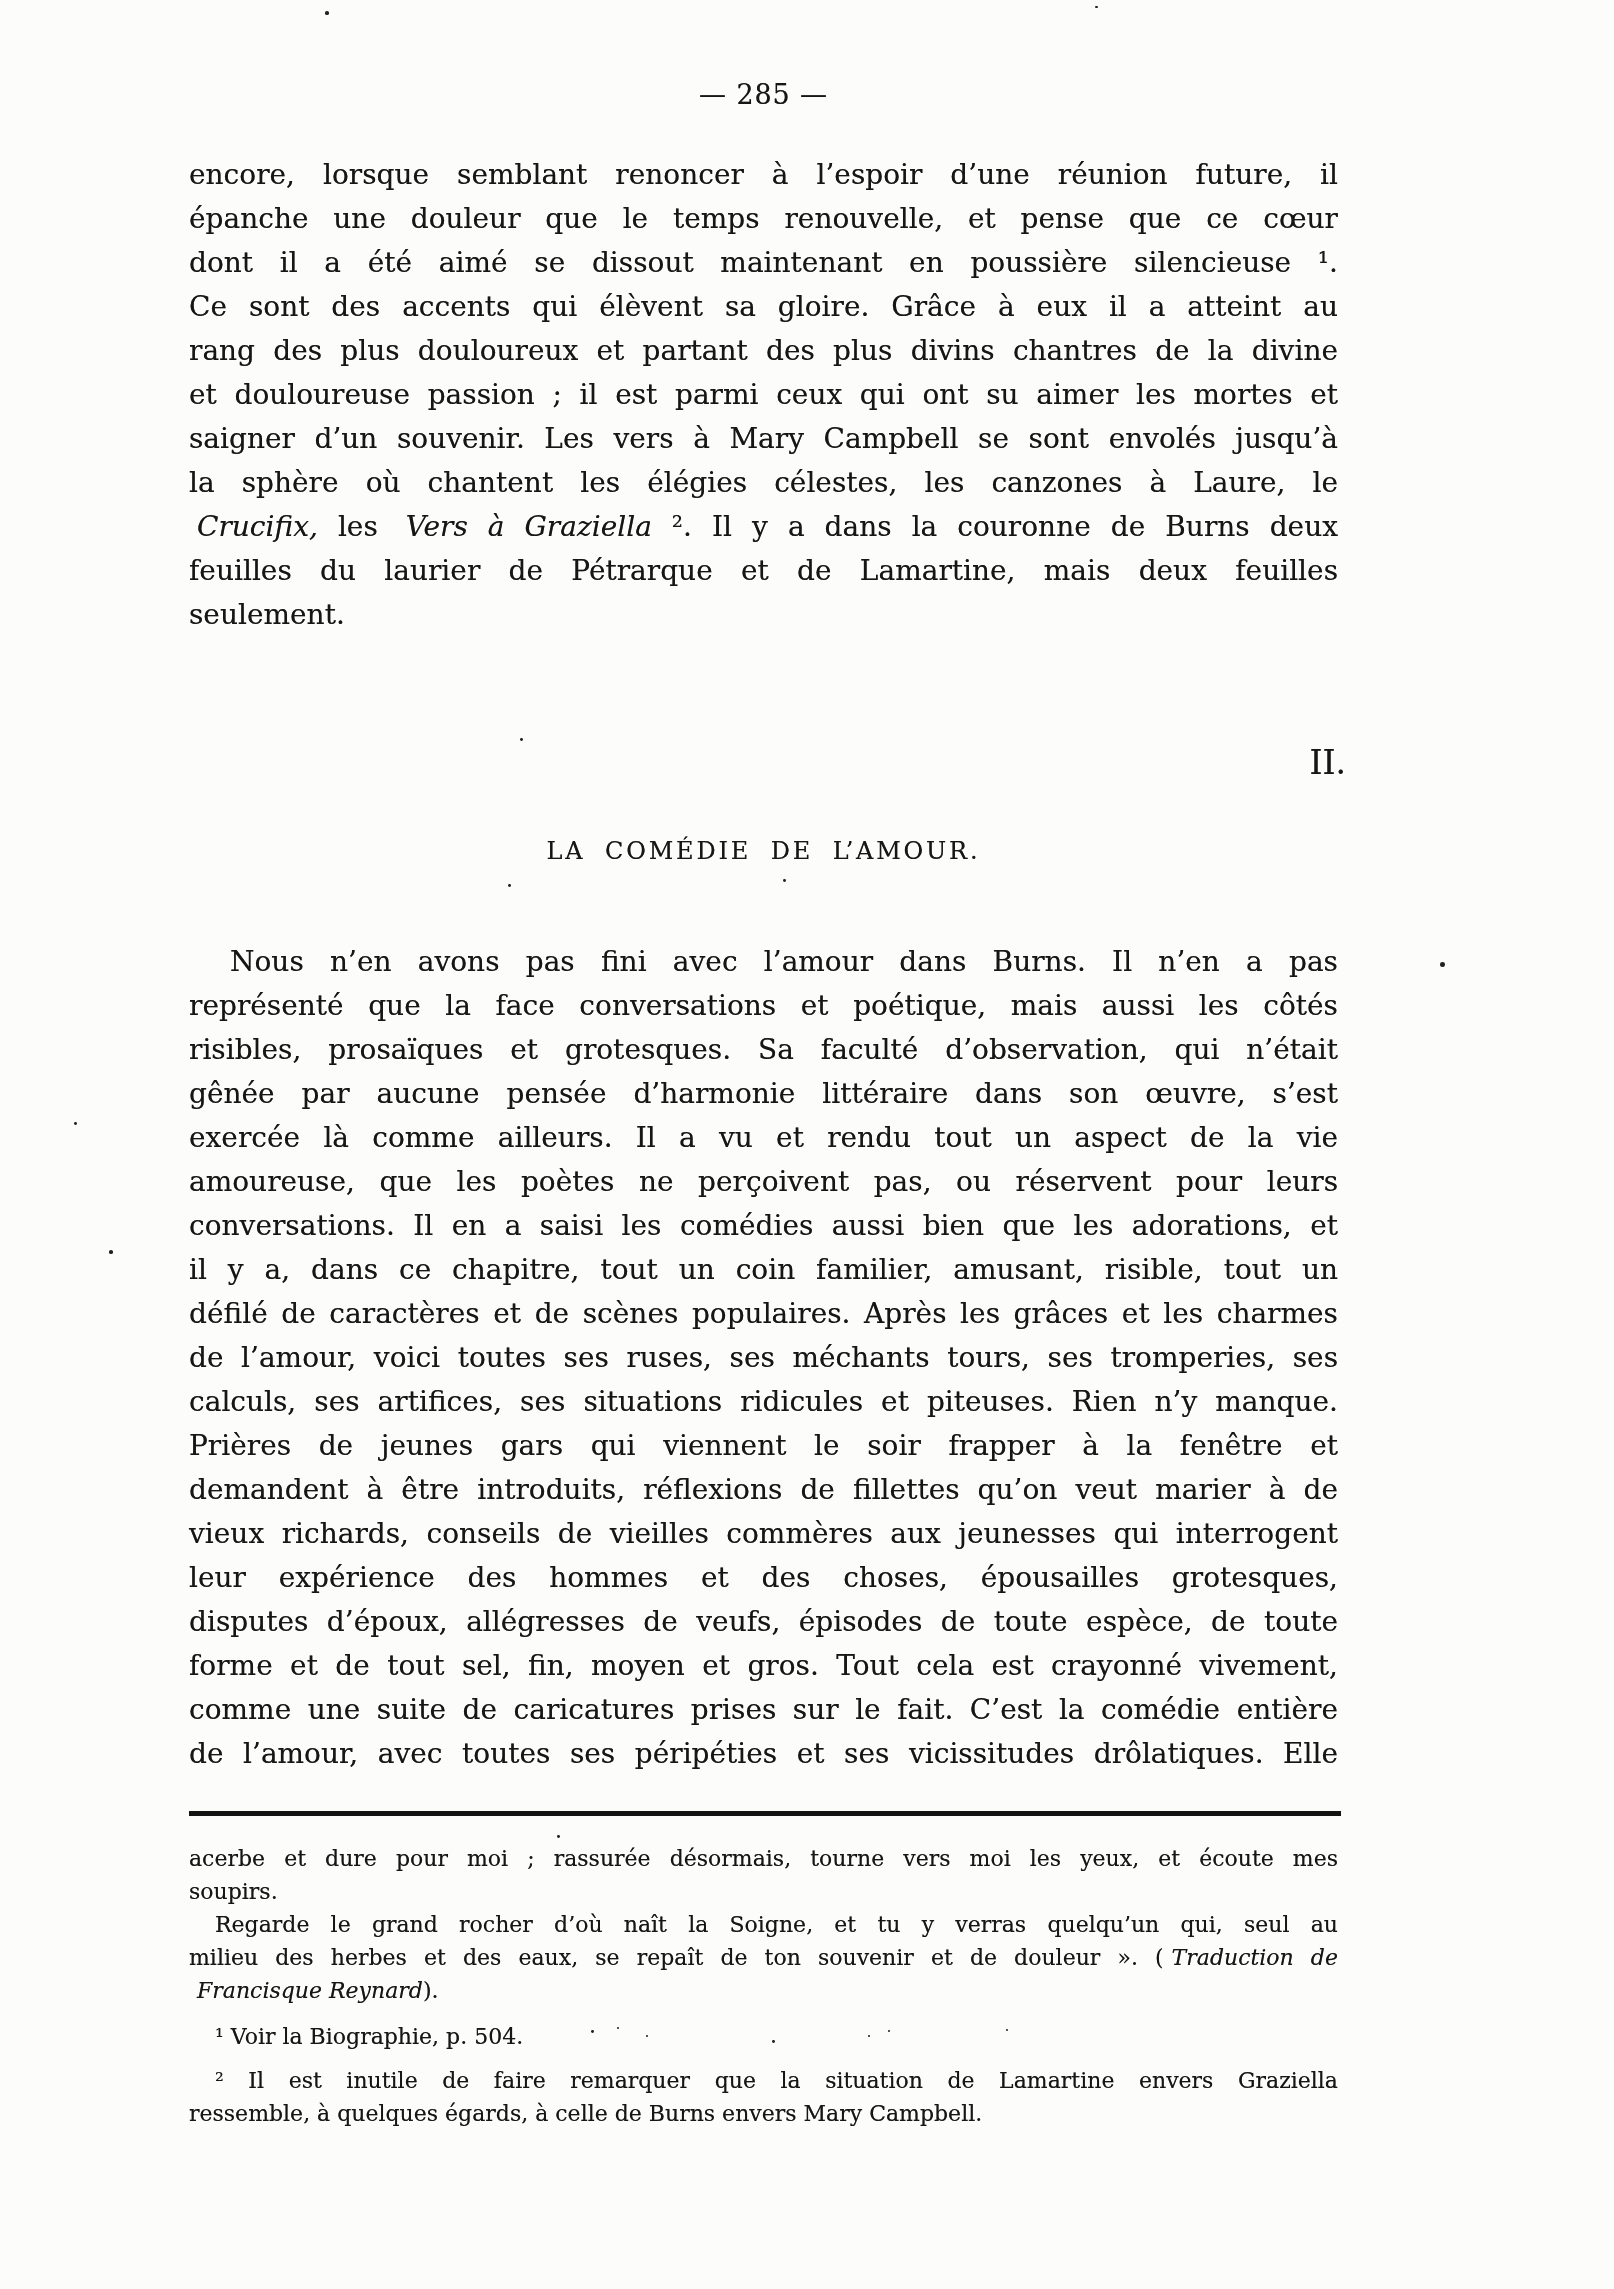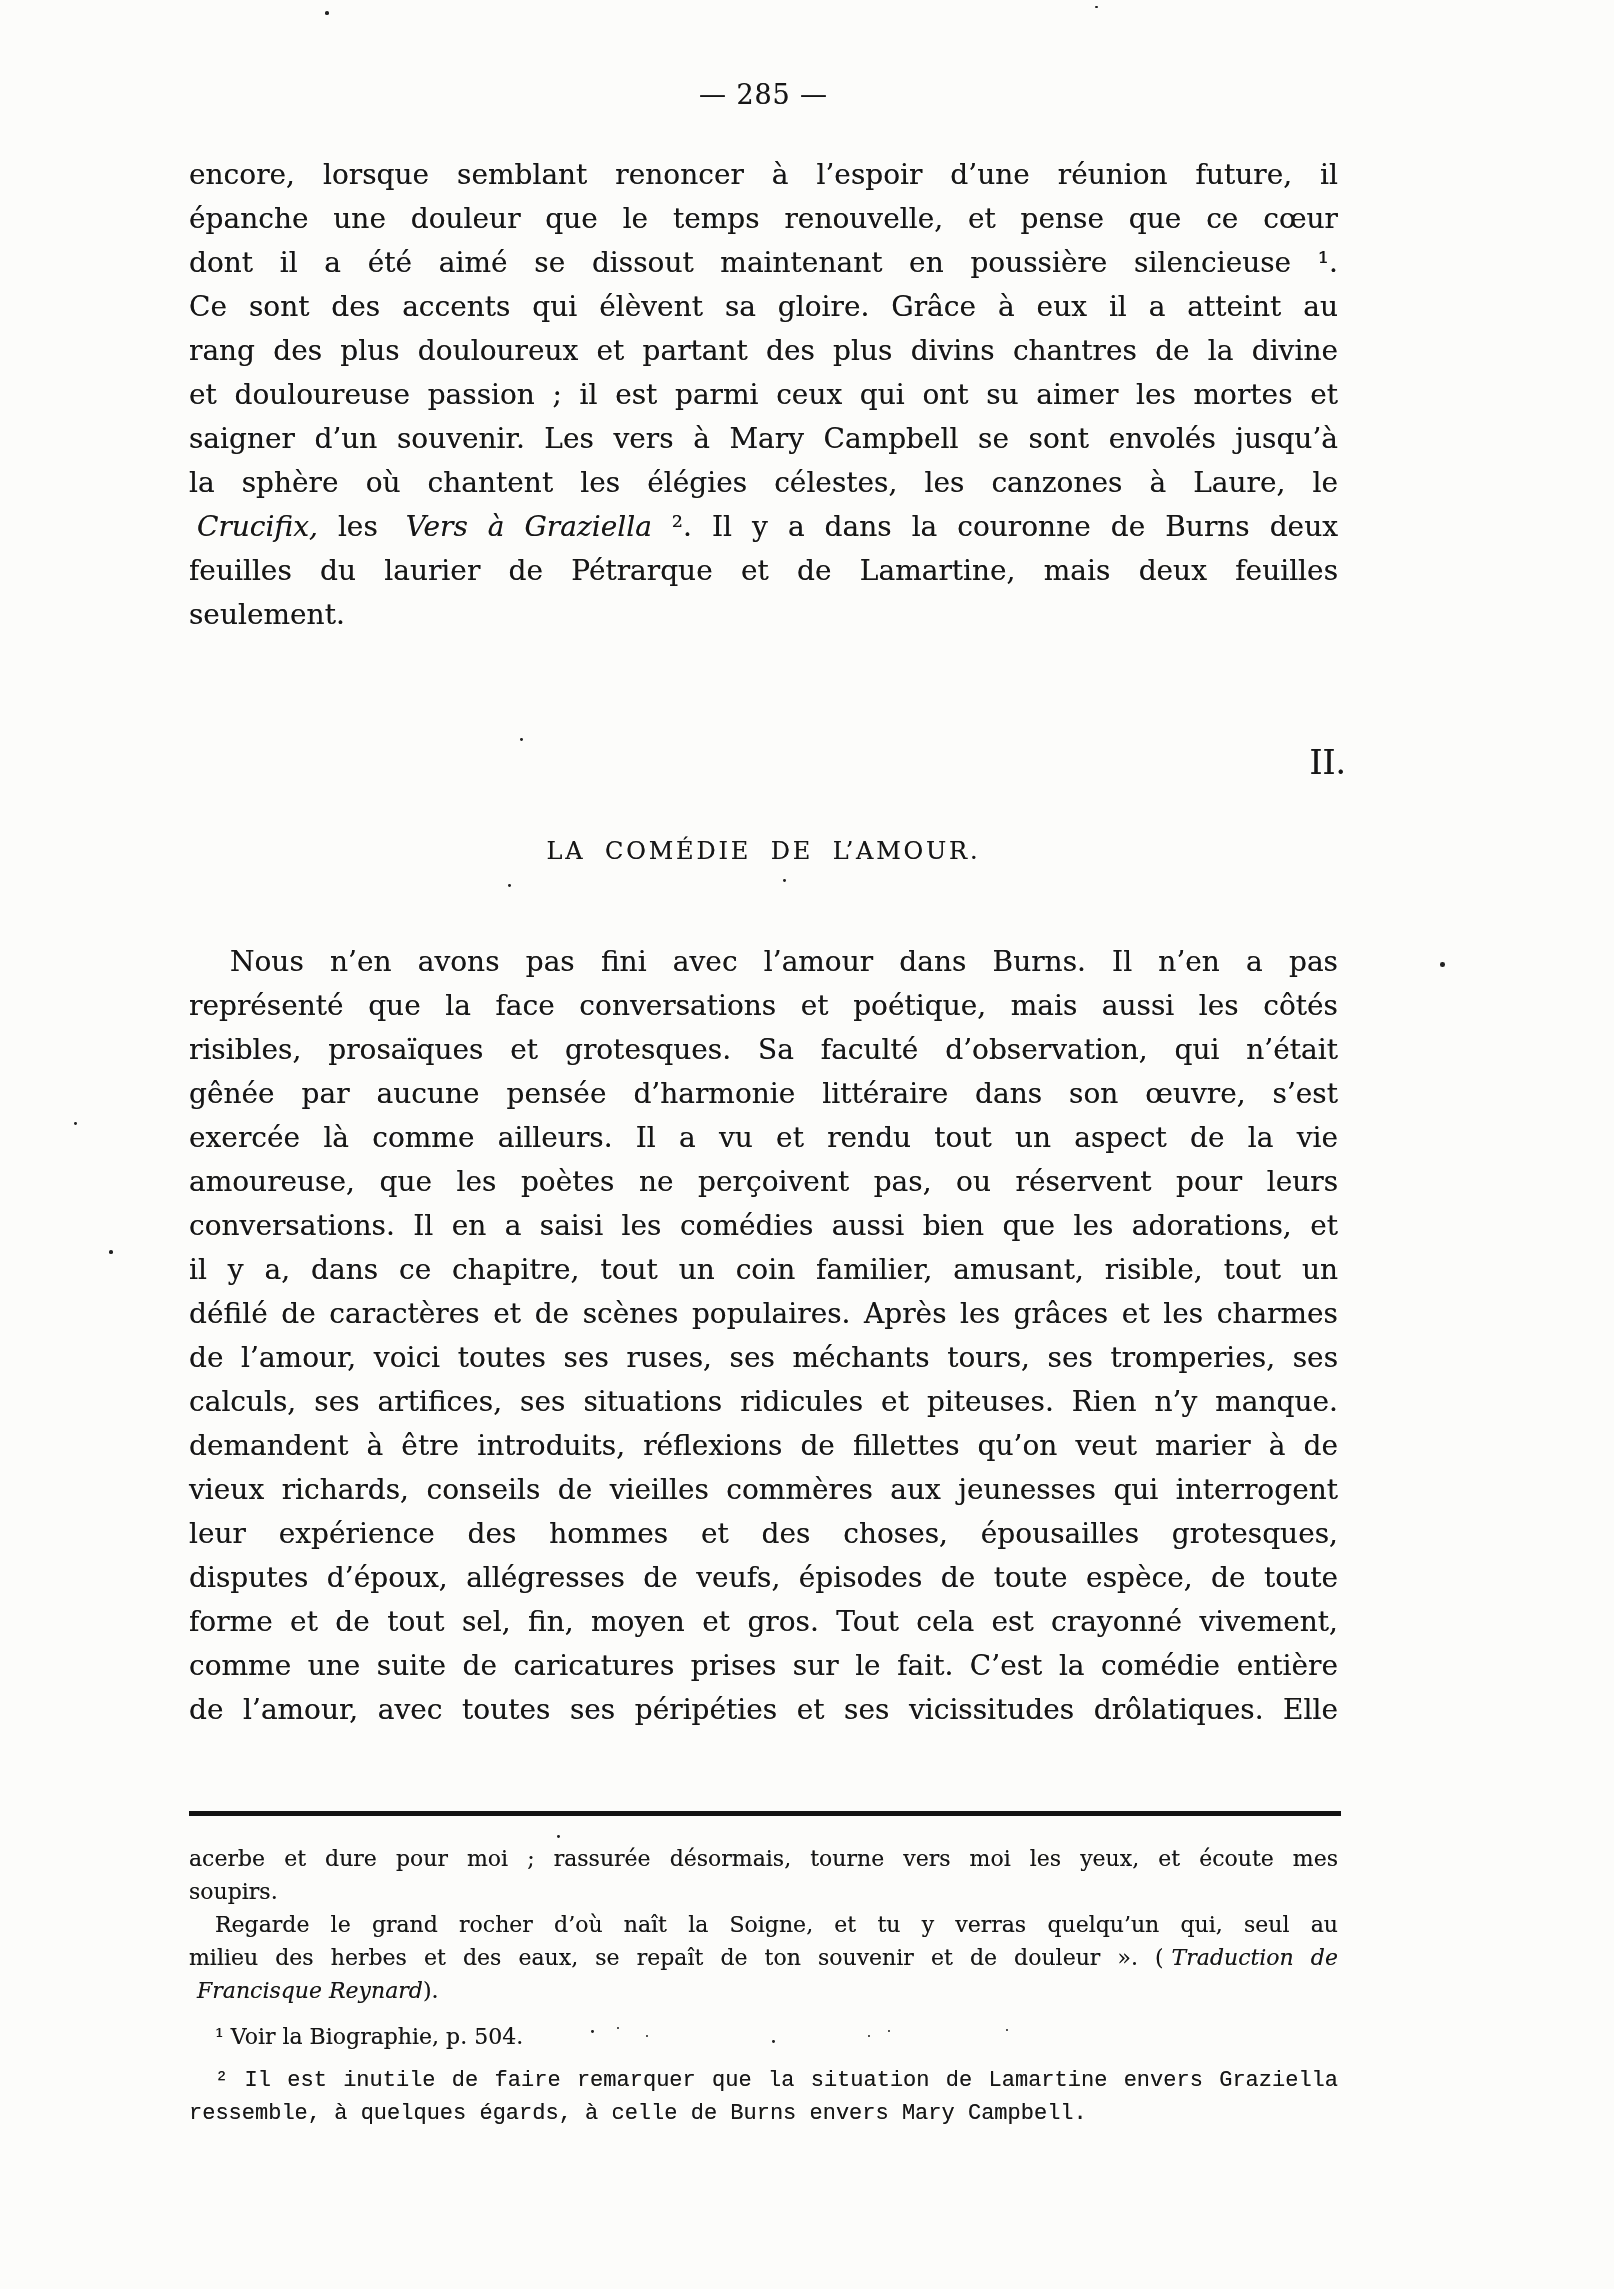--- a/index.html
+++ b/index.html
@@ -30,21 +30,21 @@
     position:absolute;left:189px;width:1149px;top:837px;
     text-align:center;font-size:24px;letter-spacing:2.8px;word-spacing:9.2px;
   }
   .fn-rule{
     position:absolute;left:189px;width:1152px;top:1811px;height:4.6px;
     background:#131313;
   }
   .fnotes{top:1842px;font-size:22px;line-height:33px;}
   .fn-block{margin:0;}
   .fn-gap1{margin-top:13px;}
-  .fn-gap2{margin-top:11px;font-family:Liberation Mono, monospace;}
+  .fn-gap2{margin-top:11px;}
   .spk{position:absolute;background:#222;border-radius:50%;}
 </style>
 </head>
 <body>
 
 <div class="page">
 
   <div class="page-number">— 285 —</div>
 
   <div class="col p1">
@@ -69,20 +69,21 @@
       <div class="line">représenté que la face conversations et poétique, mais aussi les côtés</div>
       <div class="line">risibles, prosaïques et grotesques. Sa faculté d’observation, qui n’était</div>
       <div class="line">gênée par aucune pensée d’harmonie littéraire dans son œuvre, s’est</div>
       <div class="line">exercée là comme ailleurs. Il a vu et rendu tout un aspect de la vie</div>
       <div class="line">amoureuse, que les poètes ne perçoivent pas, ou réservent pour leurs</div>
       <div class="line">conversations. Il en a saisi les comédies aussi bien que les adorations, et</div>
       <div class="line">il y a, dans ce chapitre, tout un coin familier, amusant, risible, tout un</div>
       <div class="line">défilé de caractères et de scènes populaires. Après les grâces et les charmes</div>
       <div class="line">de l’amour, voici toutes ses ruses, ses méchants tours, ses tromperies, ses</div>
       <div class="line">calculs, ses artifices, ses situations ridicules et piteuses. Rien n’y manque.</div>
+      <div class="line">Prières de jeunes gars qui viennent le soir frapper à la fenêtre et</div>
       <div class="line">demandent à être introduits, réflexions de fillettes qu’on veut marier à de</div>
       <div class="line">vieux richards, conseils de vieilles commères aux jeunesses qui interrogent</div>
       <div class="line">leur expérience des hommes et des choses, épousailles grotesques,</div>
       <div class="line">disputes d’époux, allégresses de veufs, épisodes de toute espèce, de toute</div>
       <div class="line">forme et de tout sel, fin, moyen et gros. Tout cela est crayonné vivement,</div>
       <div class="line">comme une suite de caricatures prises sur le fait. C’est la comédie entière</div>
       <div class="line">de l’amour, avec toutes ses péripéties et ses vicissitudes drôlatiques. Elle</div>
     </div>
 
   <div class="fn-rule"></div>

